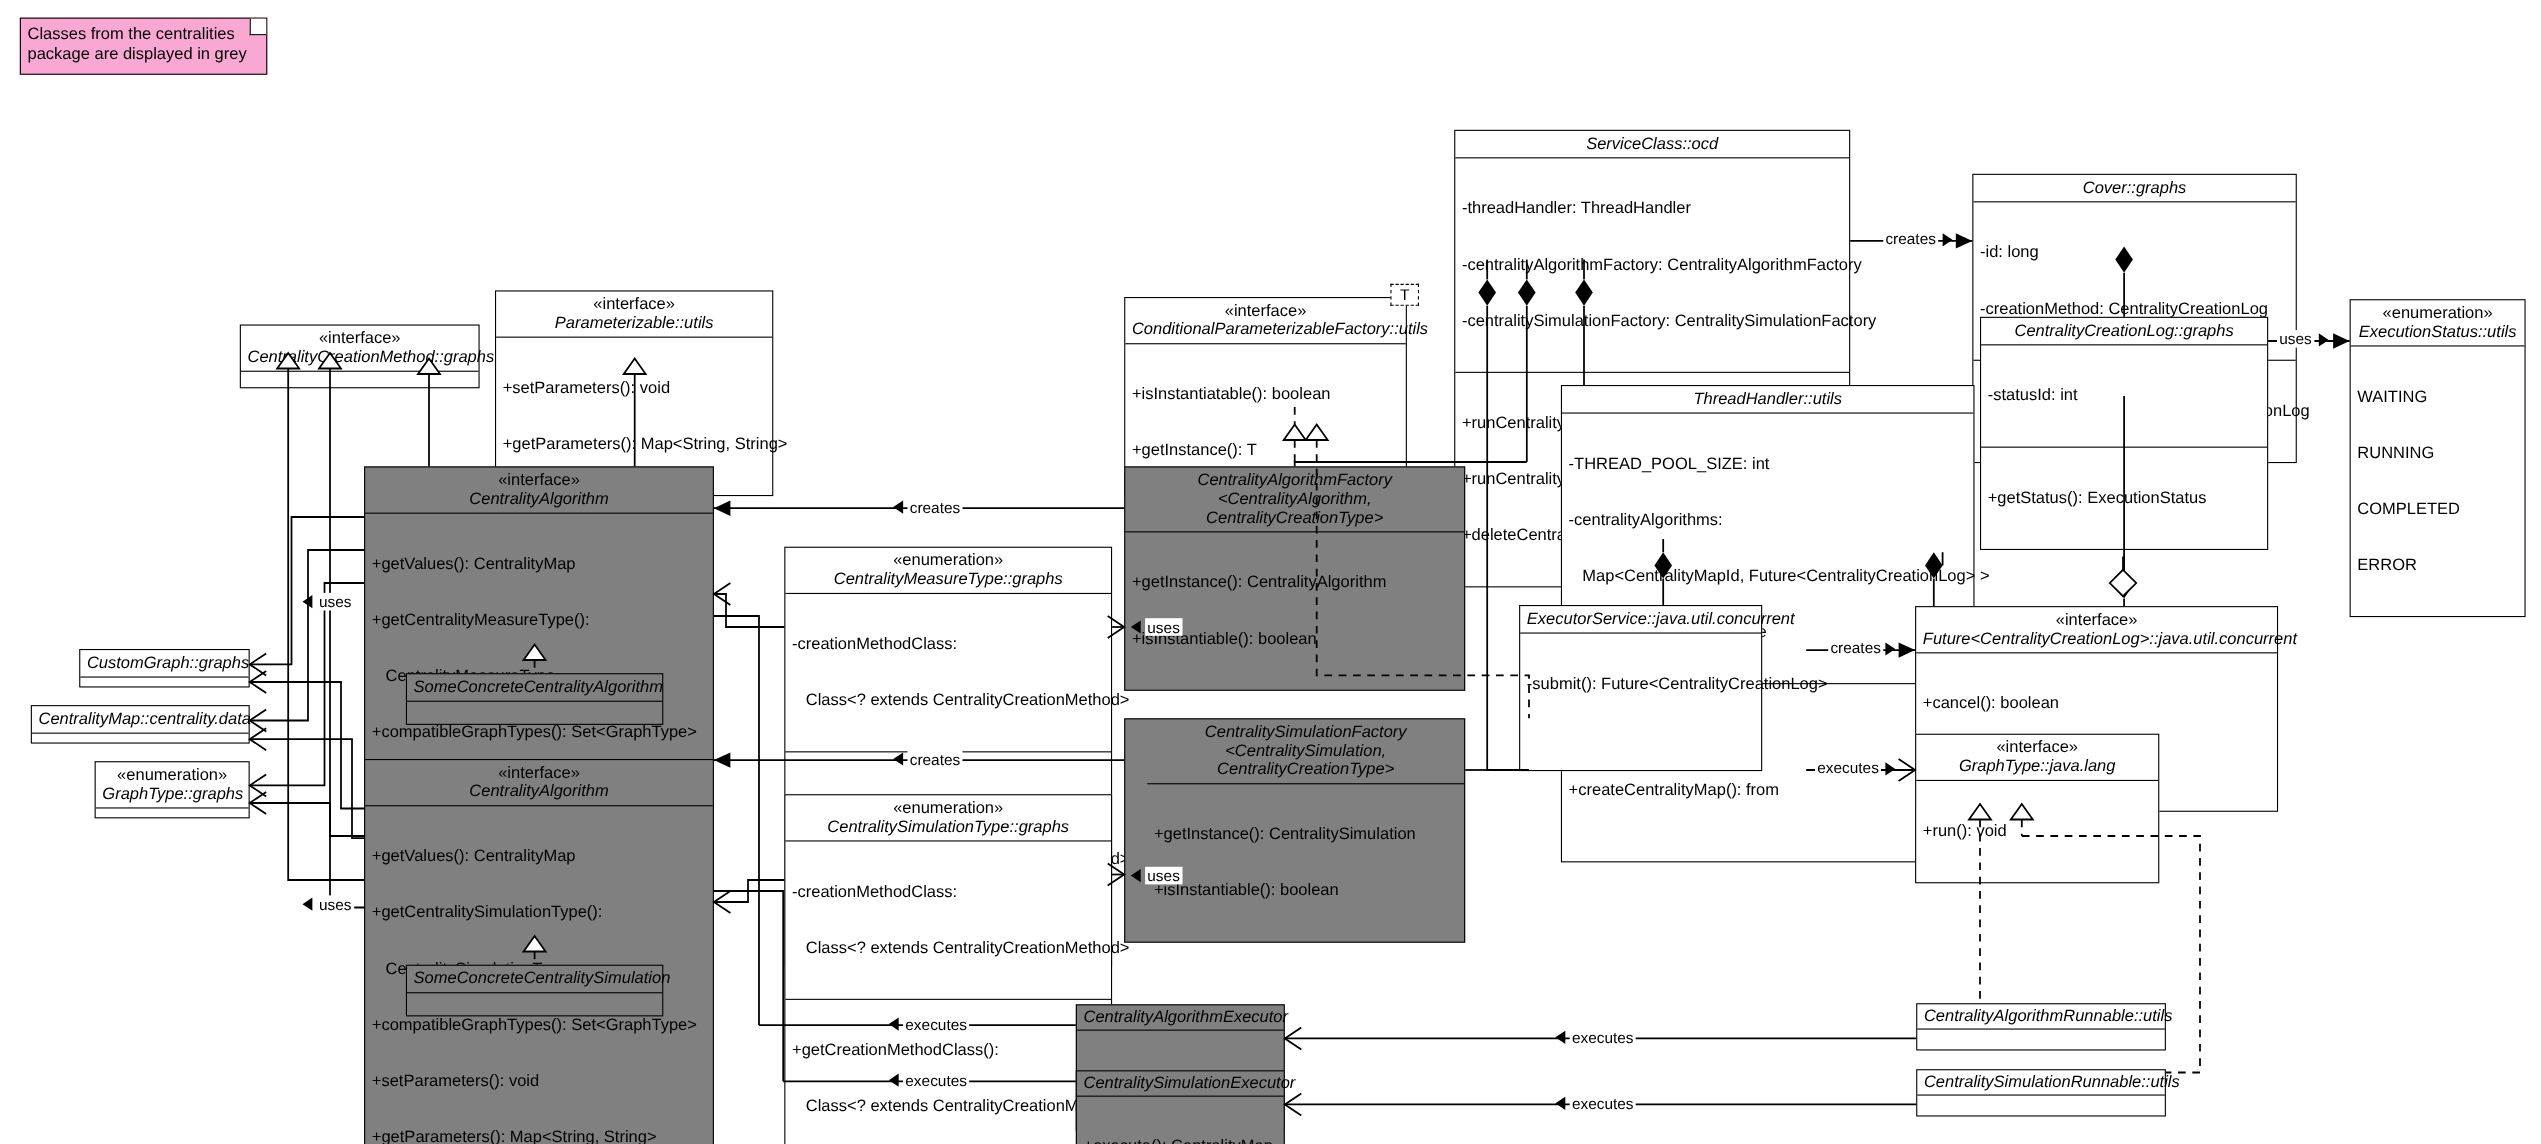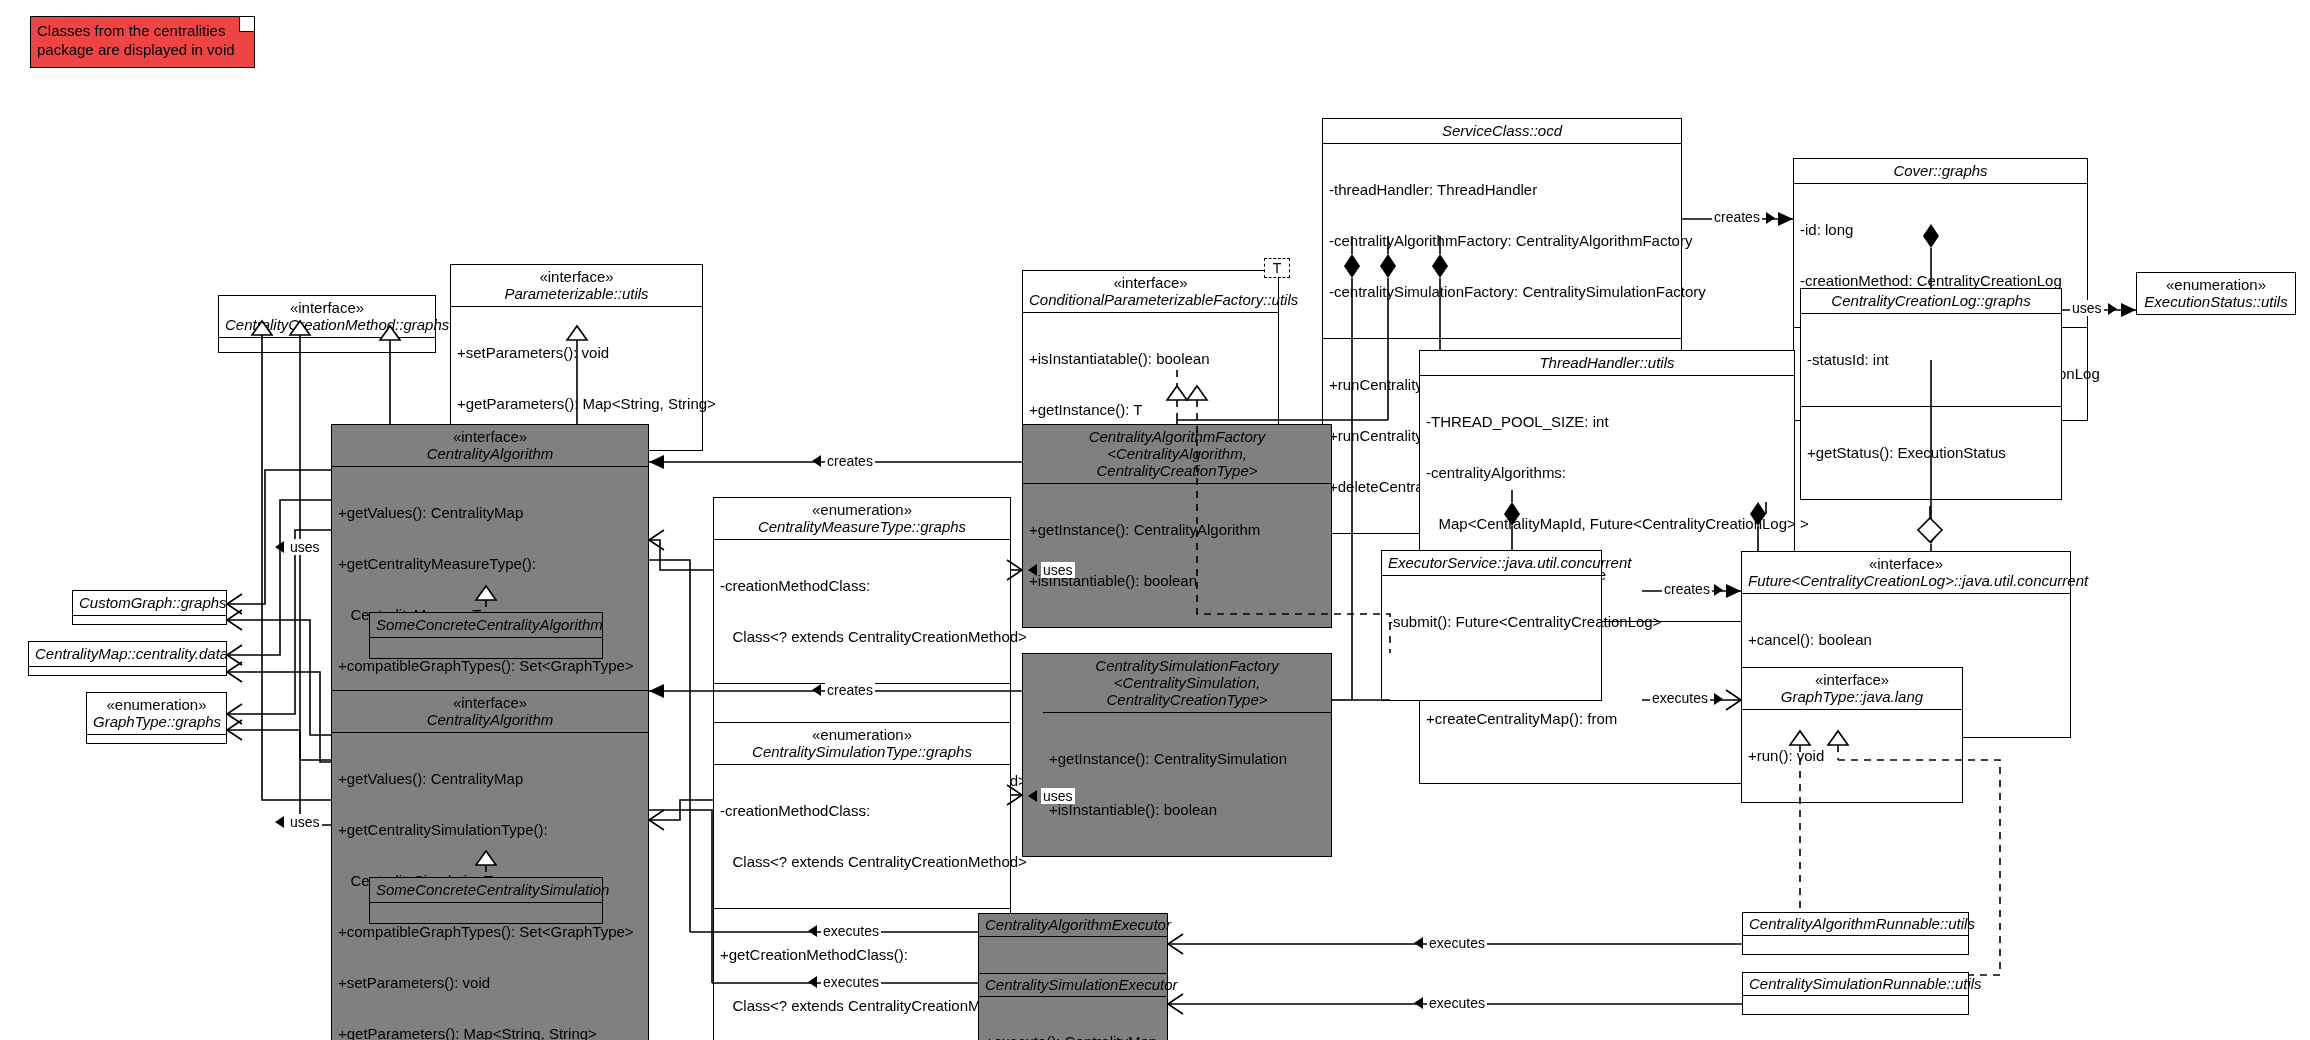--- a/index.html
+++ b/index.html
@@ -21,37 +21,37 @@
   .lbl{position:absolute;font-size:14px;color:#000;white-space:nowrap;background:#fff;padding:0 2px;}
 
   
   .svgwrap{position:absolute;overflow:visible;}
 
   
   .tri-l{position:absolute;width:0;height:0;border-top:6px solid transparent;border-bottom:6px solid transparent;border-right:9px solid #000;}
   .tri-r{position:absolute;width:0;height:0;border-top:6px solid transparent;border-bottom:6px solid transparent;border-left:9px solid #000;}
 
   
-  .note{position:absolute;background:#ef4444;border:1.5px solid #000;box-sizing:border-box;
-        font-size:15px;line-height:19px;color:#000;padding:4px 6px;margin-left:12px;}
+  .note{position:absolute;background:#f9a8d4;border:1.5px solid #000;box-sizing:border-box;
+        font-size:15px;line-height:19px;color:#000;padding:4px 6px;}
   .note .fold{position:absolute;top:0;right:0;width:14px;height:14px;background:#fff;
         border-left:1.5px solid #000;border-bottom:1.5px solid #000;}
 
   
   .tparam{position:absolute;box-sizing:border-box;border:1.5px dashed #000;background:#fff;
           font-size:14px;text-align:center;line-height:18px;}
 </style>
 </head>
 <body>
 
 <div id="canvas">
 
   <div class="note" style="left:18px;top:16px;width:225px;height:52px;">
     <span class="t">Classes from the centralities</span>
-    <span class="t">package are displayed in void</span>
+    <span class="t">package are displayed in grey</span>
     <span class="fold"></span>
   </div>
 
   <div class="uml" style="left:1322px;top:118px;width:360px;">
     <div class="hdr">
       <span class="nm">ServiceClass::ocd</span>
     </div>
     <div class="sec">
       <span class="t">-threadHandler: ThreadHandler</span>
       <span class="t">-centralityAlgorithmFactory: CentralityAlgorithmFactory</span>
@@ -86,20 +86,26 @@
     </div>
     <div class="sec">
       <span class="t">+getStatus(): ExecutionStatus</span>
     </div>
   </div>
 
   <div class="uml" style="left:2136px;top:272px;width:160px;">
     <div class="hdr">
       <span class="stereo">«enumeration»</span>
       <span class="nm">ExecutionStatus::utils</span>
+    </div>
+    <div class="sec">
+      <span class="t">WAITING</span>
+      <span class="t">RUNNING</span>
+      <span class="t">COMPLETED</span>
+      <span class="t">ERROR</span>
     </div>
   </div>
 
   <div class="uml" style="left:1419px;top:350px;width:376px;">
     <div class="hdr">
       <span class="nm">ThreadHandler::utils</span>
     </div>
     <div class="sec">
       <span class="t">-THREAD_POOL_SIZE: int</span>
       <span class="t">-centralityAlgorithms:</span>

